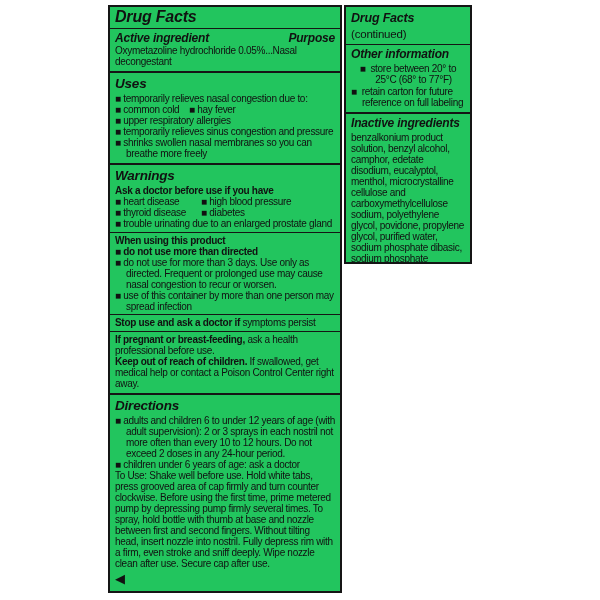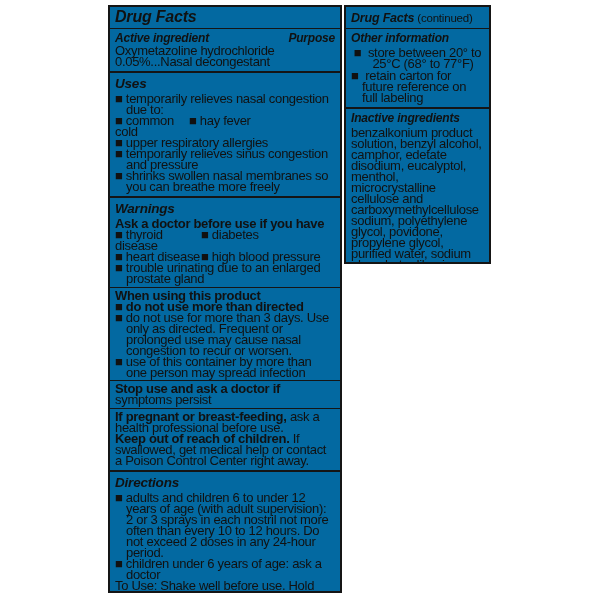--- a/index.html
+++ b/index.html
@@ -2,32 +2,32 @@
 <html><head>
 <meta charset="utf-8">
 <style>
   html,body{margin:0;padding:0;}
   body{
     width:600px;height:600px;position:relative;background:#ffffff;
     font-family:"Liberation Sans","DejaVu Sans",sans-serif;
     color:#111111;-webkit-font-smoothing:antialiased;
   }
   .panel{
-    position:absolute;top:5px;background:#0369a1;border:2.5px solid #151515;
+    position:absolute;top:5px;background:#22c55e;border:2.5px solid #151515;
     box-sizing:border-box;overflow:hidden;
   }
   .panel-left{left:108px;width:234px;height:588px;}
-  .panel-right{left:344px;width:147px;height:259px;}
+  .panel-right{left:344px;width:128px;height:259px;}
   .sec{padding:2px 5px 4px 5px;}
   .sec-rule-thick{border-top:2.5px solid #151515;}
   .sec-rule-thin{border-top:1.5px solid #151515;}
   .df-title{font-size:16px;line-height:18px;font-weight:700;font-style:italic;letter-spacing:-0.2px;padding:1px 5px 2px 5px;}
   .h-section{font-size:13.5px;line-height:17px;font-weight:700;font-style:italic;letter-spacing:-0.2px;margin-bottom:1px;}
   .h-sub{font-weight:700;}
-  .body-t{font-size:13px;line-height:11px;letter-spacing:-0.3px;}
+  .body-t{font-size:10px;line-height:11px;letter-spacing:-0.3px;}
   .bul{padding-left:11px;text-indent:-11px;}
   .pair{display:flex;}
   .pair .c1{width:86px;flex:none;}
   .sub-ind{}
   .sub-pair .c1{width:74px;flex:none;}
   .ai-heads{display:flex;justify-content:space-between;font-size:12px;line-height:14px;font-weight:700;font-style:italic;letter-spacing:-0.2px;}
   .inner-rule{border-top:1.3px solid #151515;margin:2.5px -5px 2px -5px;}
   .fold-marker{font-size:13px;line-height:12px;margin-top:4px;}
   .rp-title{font-size:12.5px;line-height:16px;padding:3px 5px 2px 5px;letter-spacing:-0.2px;}
   .rp-title .tb{font-weight:700;font-style:italic;}
@@ -60,26 +60,26 @@
     </div>
     <div class="body-t sub-ind">■ upper respiratory allergies</div>
     <div class="body-t bul">■ temporarily relieves sinus congestion and pressure</div>
     <div class="body-t bul">■ shrinks swollen nasal membranes so you can breathe more freely</div>
   </div>
 
   <div class="sec sec-rule-thick">
     <div class="h-section">Warnings</div>
     <div class="body-t h-sub">Ask a doctor before use if you have</div>
     <div class="body-t pair">
+      <span class="c1">■ heart disease</span>
+      <span>■ high blood pressure</span>
+    </div>
+    <div class="body-t pair">
       <span class="c1">■ thyroid disease</span>
       <span>■ diabetes</span>
-    </div>
-    <div class="body-t pair">
-      <span class="c1">■ heart disease</span>
-      <span>■ high blood pressure</span>
     </div>
     <div class="body-t bul">■ trouble urinating due to an enlarged prostate gland</div>
 
     <div class="inner-rule"></div>
 
     <div class="body-t h-sub">When using this product</div>
     <div class="body-t bul h-sub">■ do not use more than directed</div>
     <div class="body-t bul">■ do not use for more than 3 days. Use only as directed. Frequent or prolonged use may cause nasal congestion to recur or worsen.</div>
     <div class="body-t bul">■ use of this container by more than one person may spread infection</div>
 

